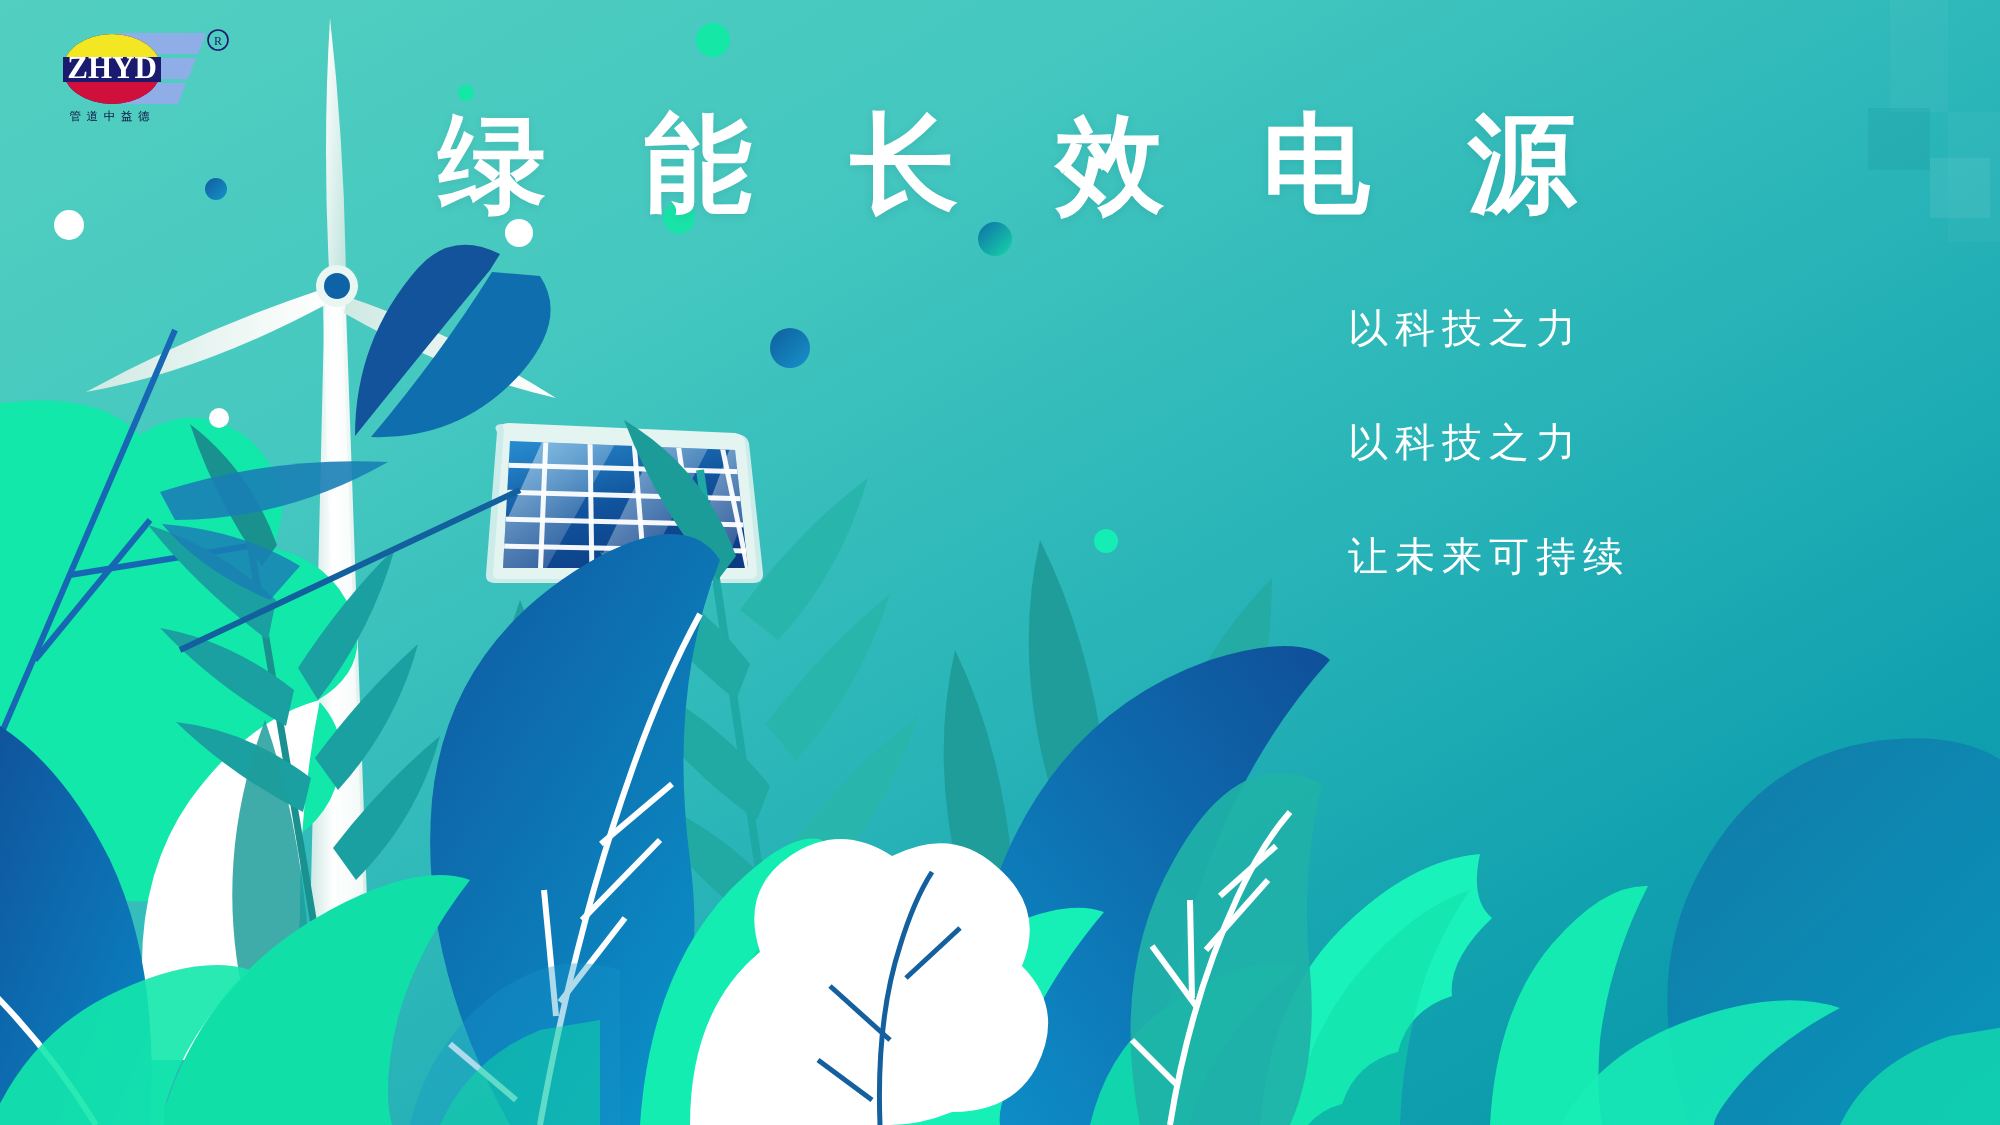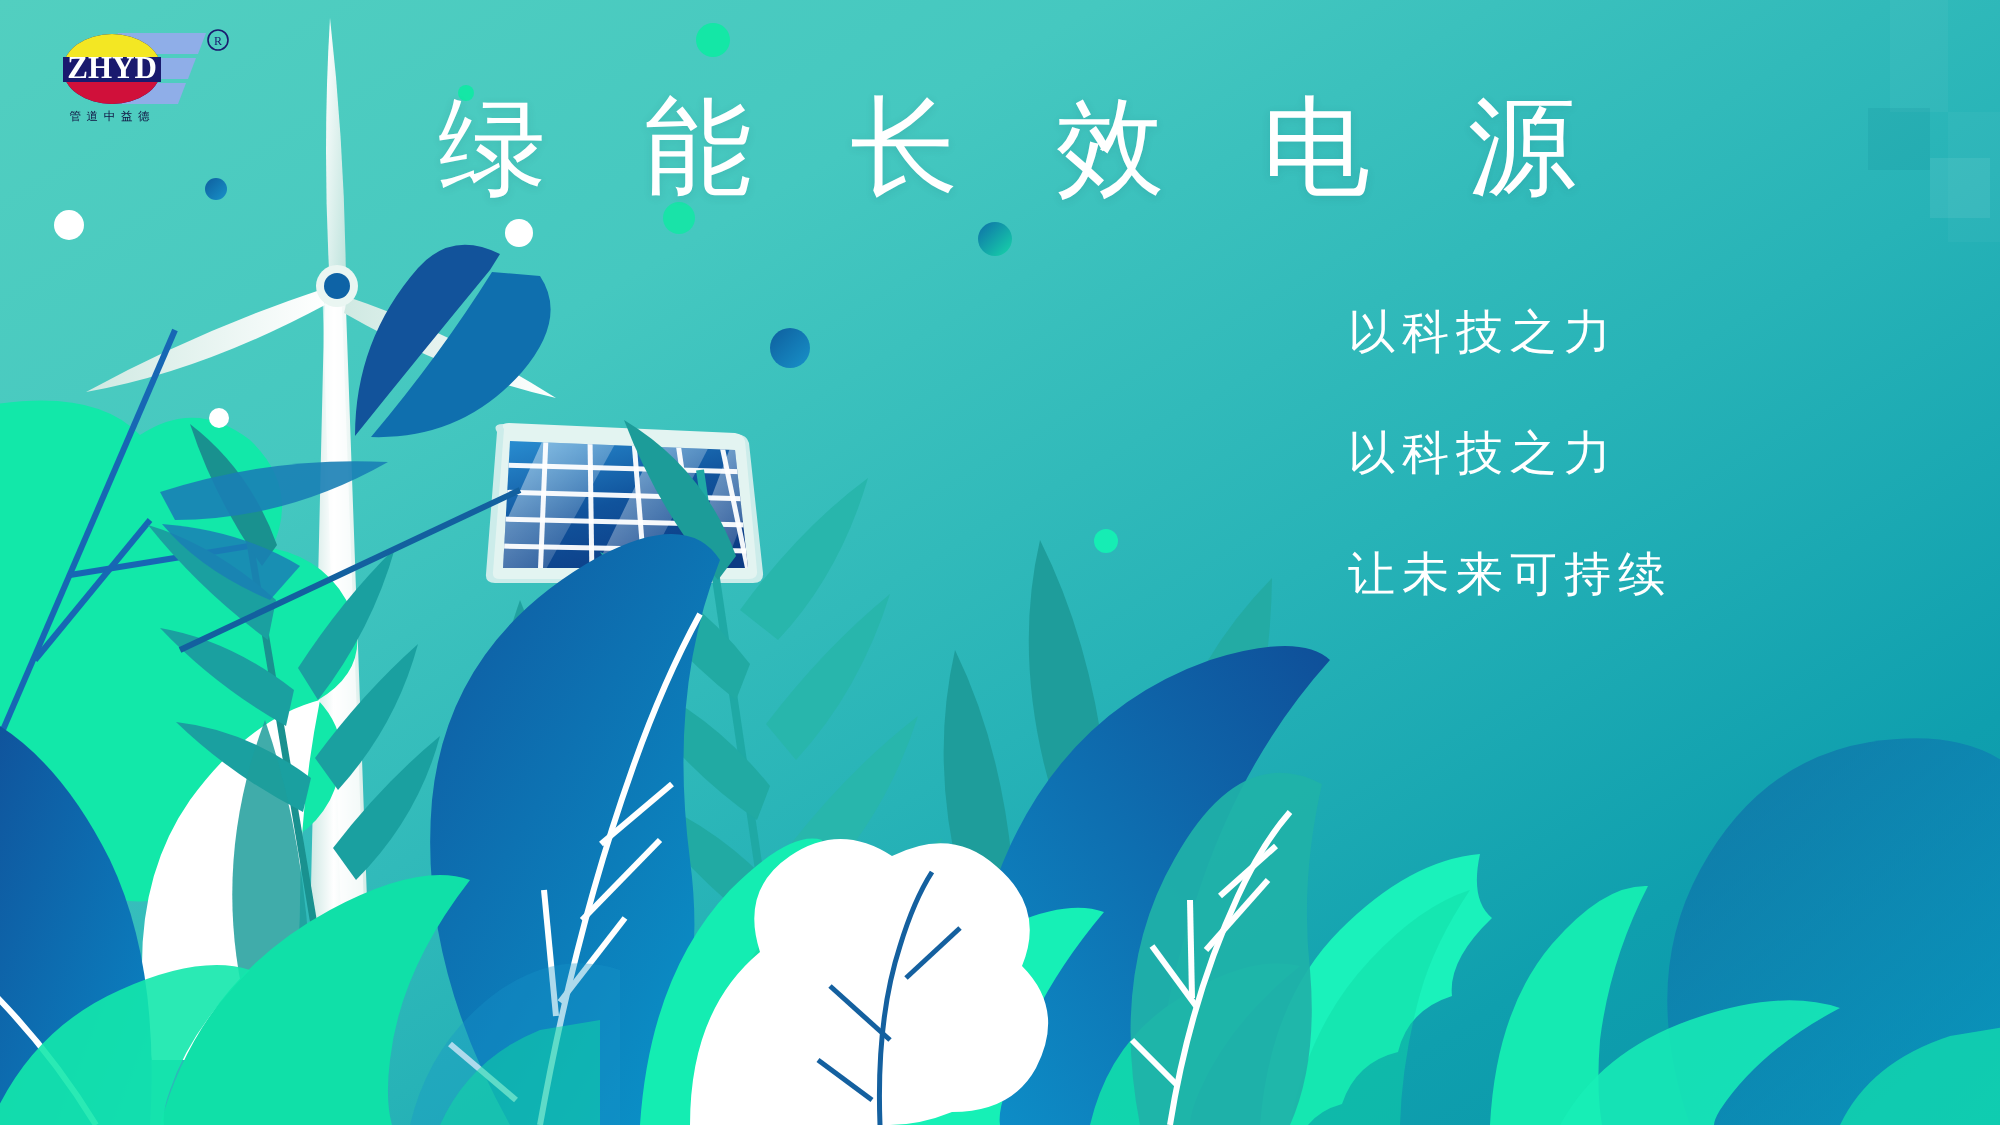--- a/index.html
+++ b/index.html
@@ -21,34 +21,34 @@
 
   
   .dot{position:absolute;border-radius:50%;}
 
   
   #logo{position:absolute;left:56px;top:24px;width:180px;height:100px;}
   #logo svg{display:block;}
 
   
   #title{
-    position:absolute;left:438px;top:88px;
+    position:absolute;left:438px;top:105px;
     color:#ffffff;
     font-size:108px;line-height:1.1;
     letter-spacing:34px;
-    font-weight:400;
+    font-weight:700;
     white-space:nowrap;
     text-shadow:0 2px 10px rgba(0,60,70,.10);
   }
 
   
   #slogan{position:absolute;left:1348px;top:308px;width:620px;}
   .sline{
     color:#ffffff;
-    font-size:47px;
+    font-size:40px;
     letter-spacing:7px;
     line-height:1;
     margin-bottom:74px;
     white-space:nowrap;
     font-weight:400;
   }
   .sline:last-child{margin-bottom:0;margin-top:30px;}
 
   
   #art{position:absolute;left:0;top:0;width:2000px;height:1125px;}

